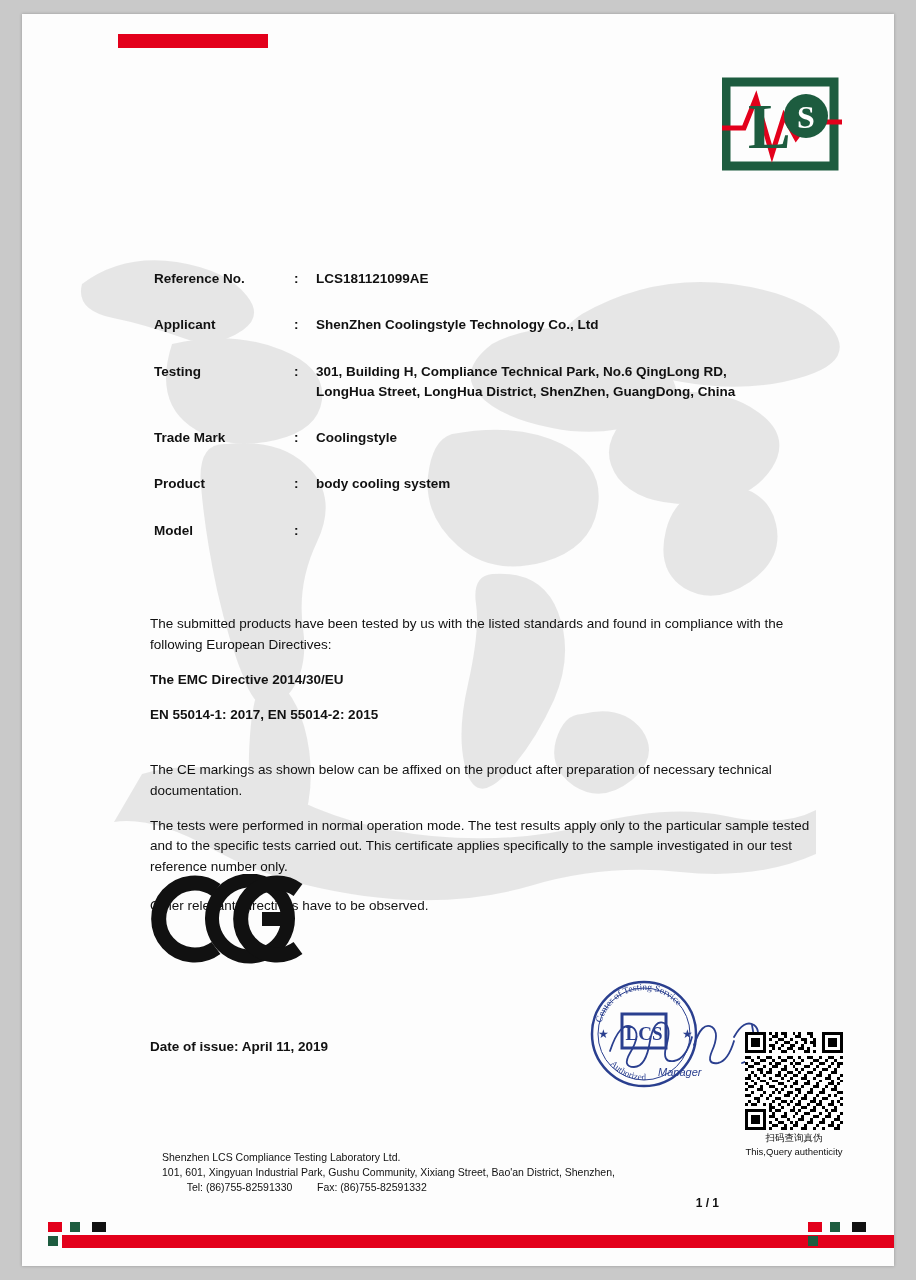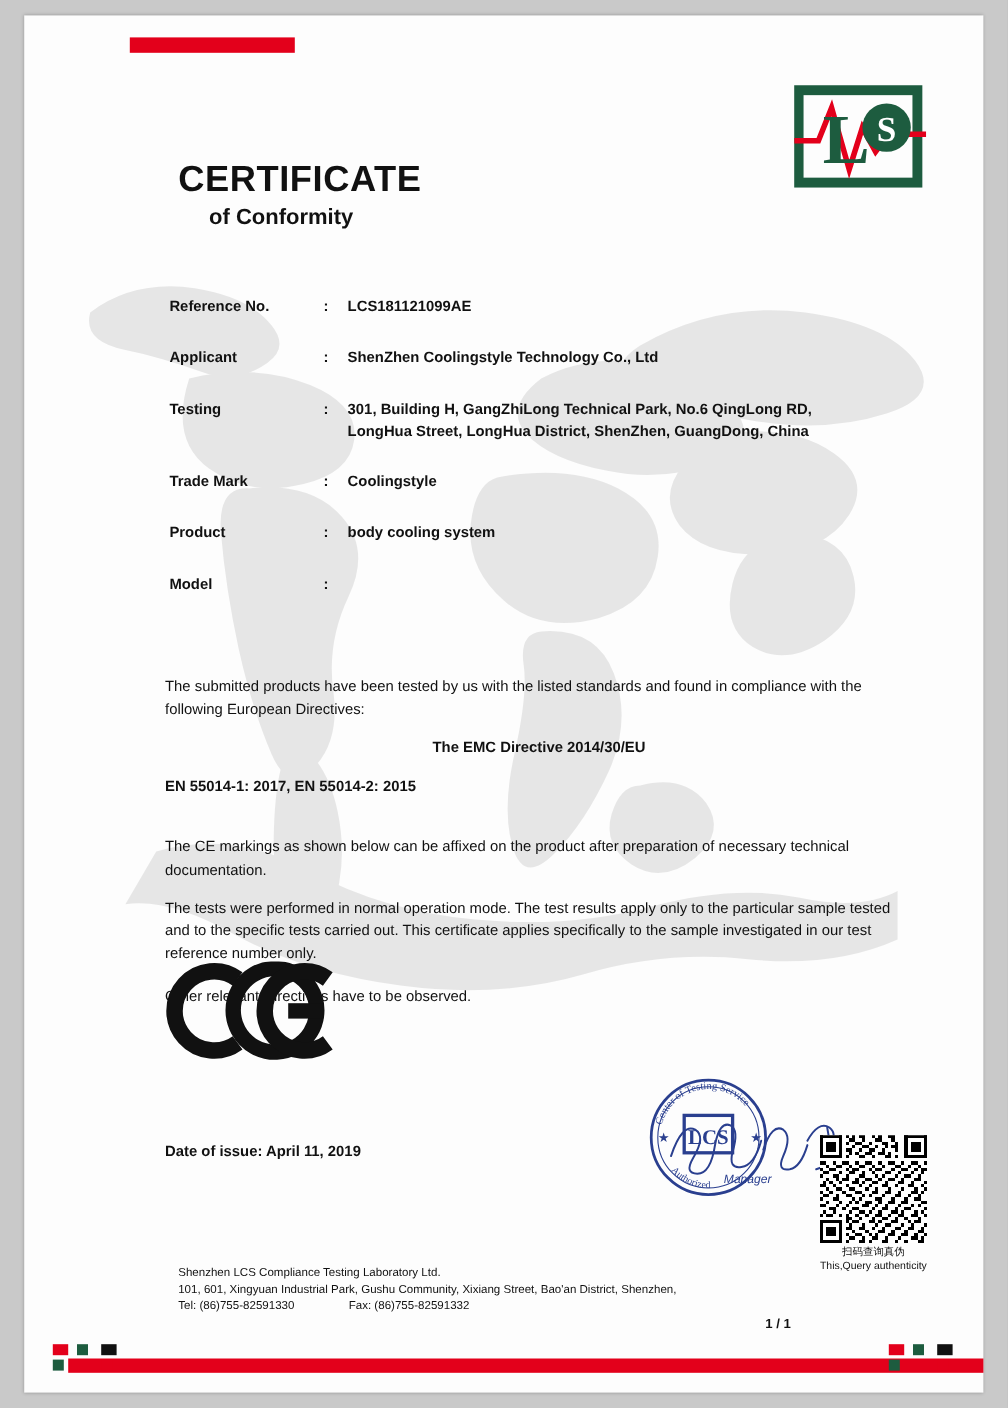--- a/index.html
+++ b/index.html
@@ -134,21 +134,21 @@
     top: 600._px;
     width: 680px;
   }
   .para {
     font-size: 13.5px;
     line-height: 1.55;
     color: #111;
     margin-bottom: 14px;
   }
   .para.bold { font-weight: bold; }
-  .para.tight { margin-bottom: 8px; text-align: center; }
+  .para.tight { margin-bottom: 8px; }
 
   
   .ce-mark {
     position: absolute;
     left: 128px;
     top: 860px;
     width: 160px;
     height: 90px;
   }
 
@@ -220,20 +220,21 @@
     bottom: 72px;
     width: 560px;
     font-size: 10.5px;
     line-height: 1.35;
     color: #111;
   }
   .footer .ft-row { display: block; }
   .footer .ft-cols {
     display: flex;
     margin-top: 1px;
+    text-align: center;
   }
   .footer .ft-cols .c1 { width: 155px; }
   .page-num {
     position: absolute;
     right: 175px;
     bottom: 56px;
     font-size: 12px;
     font-weight: bold;
     color: #111;
   }
@@ -265,44 +266,40 @@
     <div class="bar-top"></div>
 
     <svg class="logo" viewBox="0 0 120 96">
       <rect x="4" y="6" width="108" height="84" fill="none" stroke="#1d5c3f" stroke-width="9"></rect>
       <path d="M0 52 L22 52 L34 22 L50 78 L62 40 L74 62 L86 46 L120 46" fill="none" stroke="#e3001b" stroke-width="5"></path>
       <text x="26" y="72" font-family="Liberation Serif, serif" font-size="64" font-weight="bold" fill="#1d5c3f">L</text>
       <circle cx="84" cy="40" r="22" fill="#1d5c3f"></circle>
       <text x="84" y="52" text-anchor="middle" font-family="Liberation Serif, serif" font-size="32" font-weight="bold" fill="#ffffff">S</text>
     </svg>
 
-    <div class="title-block">
-      <div class="title">CERTIFICATE</div>
-      <div class="subtitle">of Conformity</div>
-    </div>
 
     <div class="fields">
 
       <div class="field-row">
         <div class="field-label">Reference No.</div>
         <div class="field-colon">:</div>
         <div class="field-value">LCS181121099AE</div>
       </div>
 
       <div class="field-row">
         <div class="field-label">Applicant</div>
         <div class="field-colon">:</div>
         <div class="field-value">ShenZhen Coolingstyle Technology Co., Ltd</div>
       </div>
 
       <div class="field-row">
         <div class="field-label">Testing</div>
         <div class="field-colon">:</div>
         <div class="field-value">
-          <span class="line2">301, Building H, GangZhiLong Technical Park, No.6 QingLong RD,</span>
+          <span class="line2">301, Building H, Compliance Technical Park, No.6 QingLong RD,</span>
           <span class="line2">LongHua Street, LongHua District, ShenZhen, GuangDong, China</span>
         </div>
       </div>
 
       <div class="field-row">
         <div class="field-label">Trade Mark</div>
         <div class="field-colon">:</div>
         <div class="field-value">Coolingstyle</div>
       </div>
 

